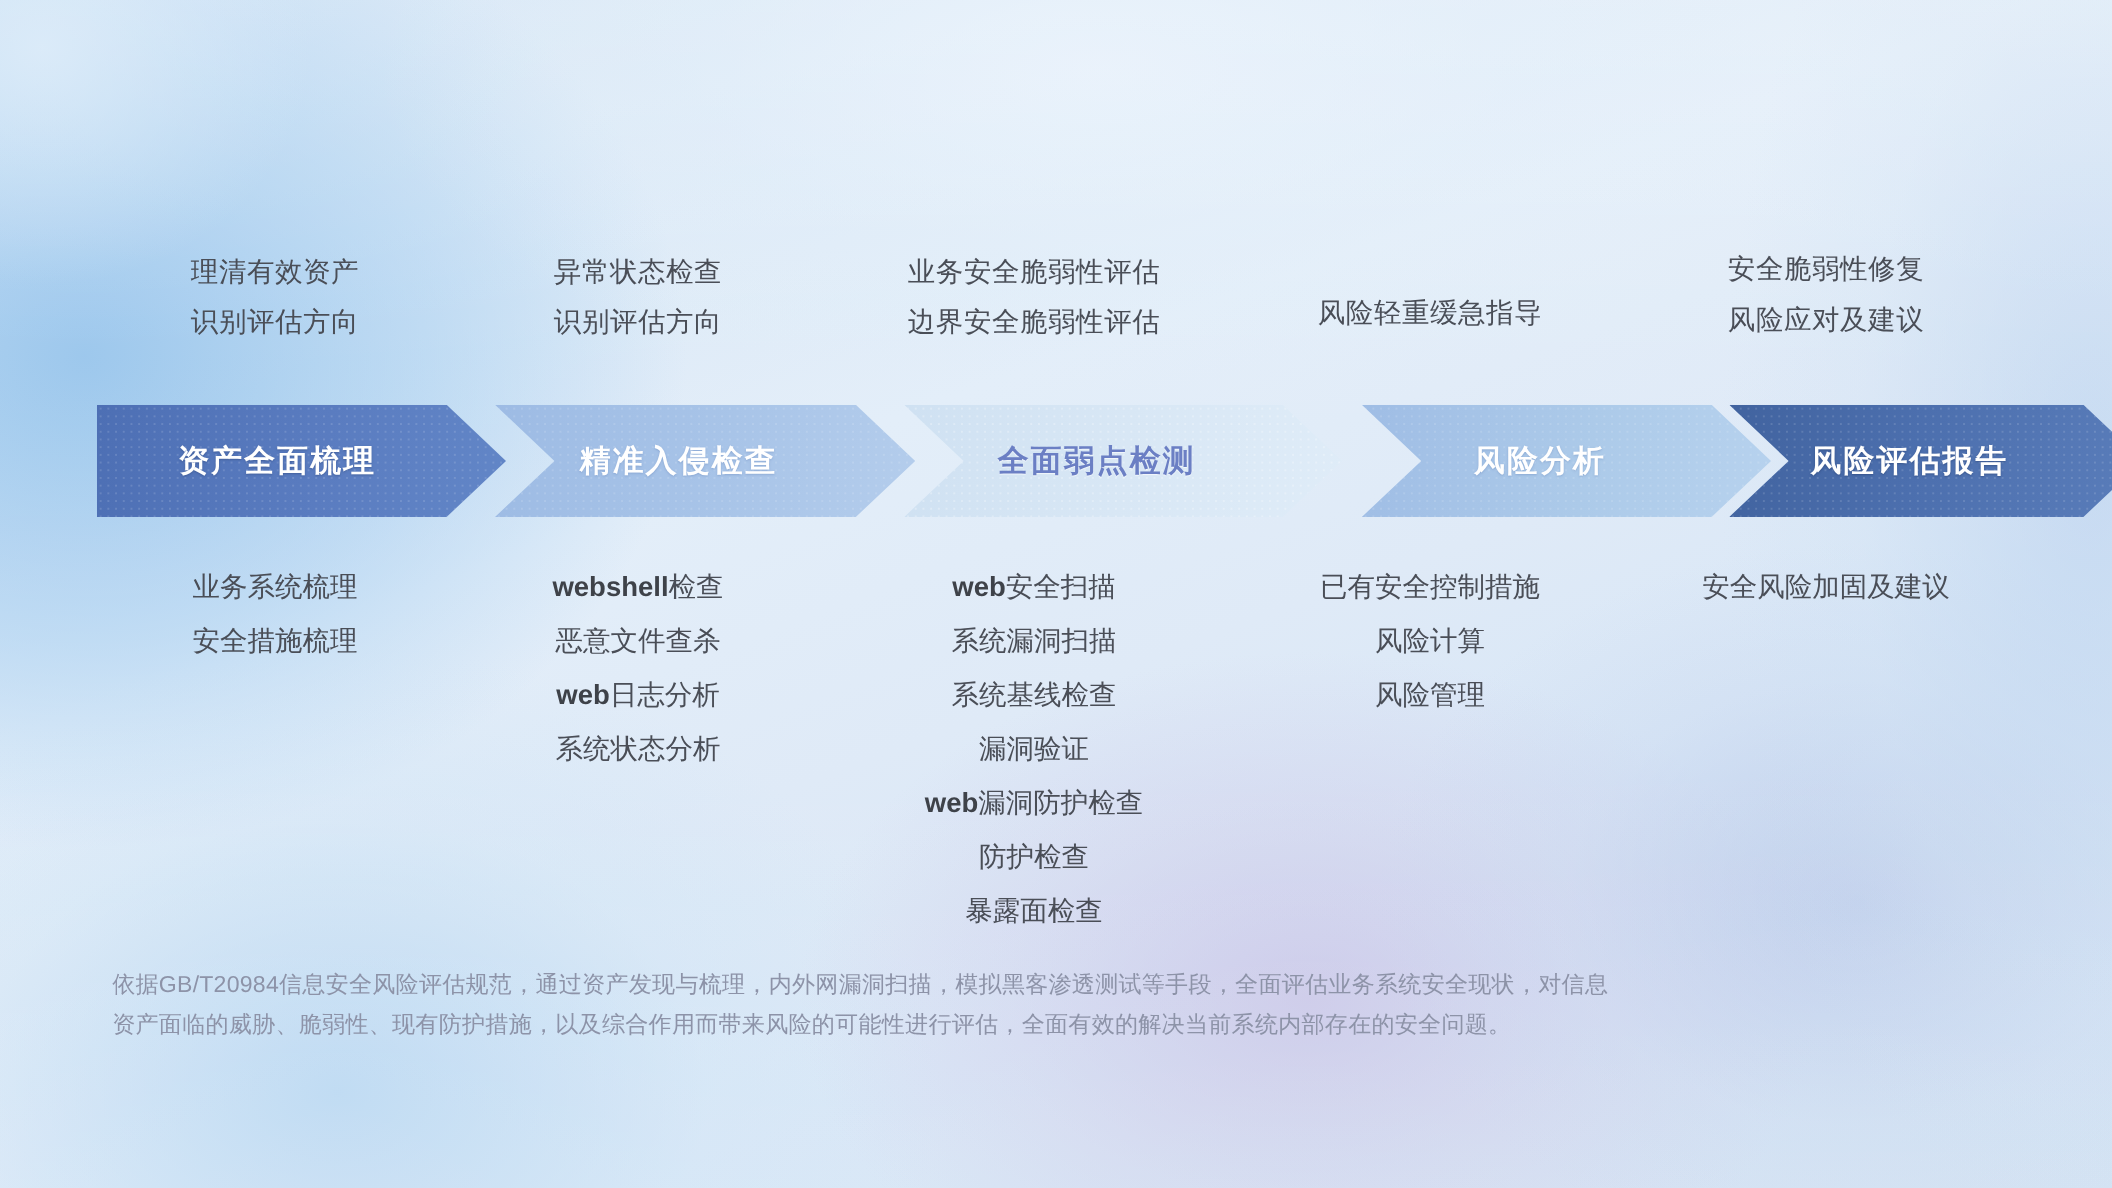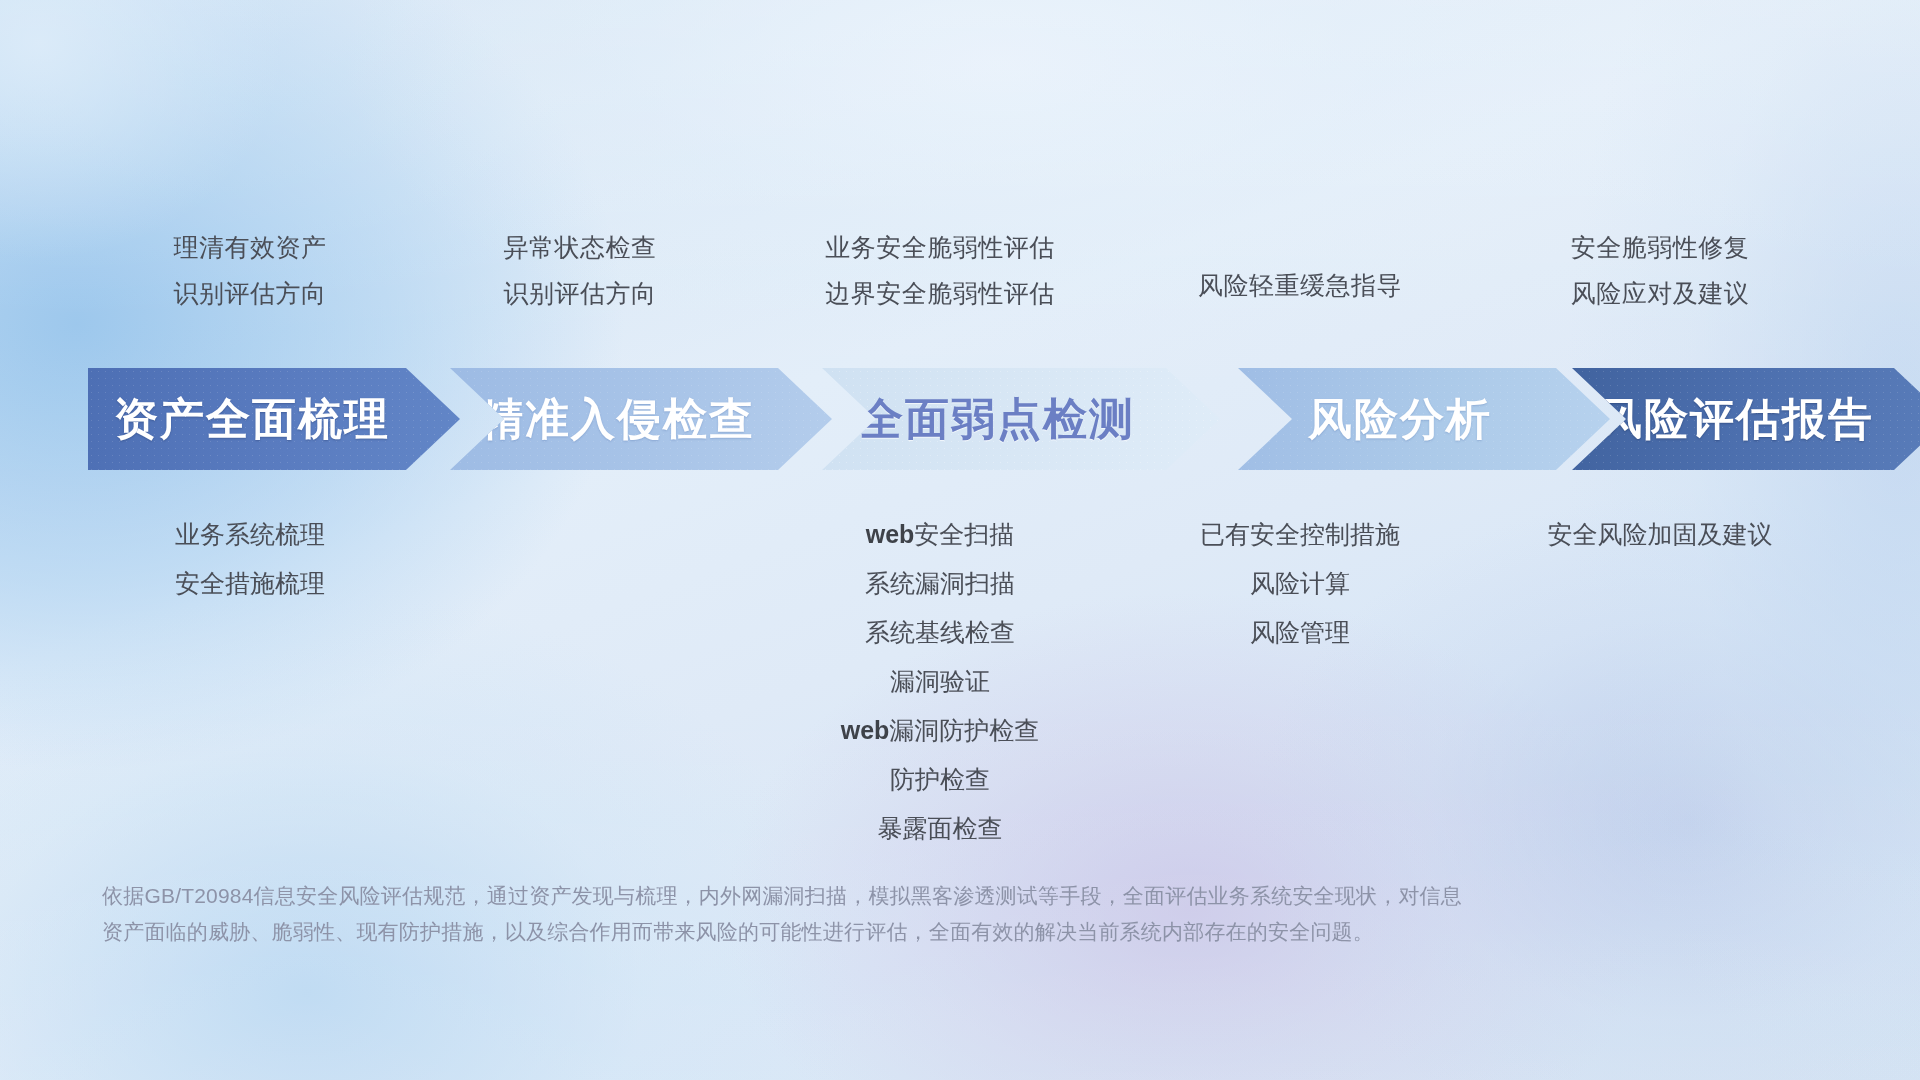--- a/index.html
+++ b/index.html
@@ -77,21 +77,21 @@
     width: 1760px;
     height: 102px;
   }
   .chev {
     position: absolute;
     top: 0;
     height: 102px;
     display: flex;
     align-items: center;
     justify-content: center;
-    font-size: 44px;
+    font-size: 28px;
     font-weight: bold;
     letter-spacing: 2px;
     box-sizing: border-box;
   }
   .chev .chev-label { position: relative; z-index: 3; }
 
   .chev-1 {
     left: 0px; width: 372px;
     background: linear-gradient(100deg, #4d6fb4 0%, #5a7cc0 55%, #6286c7 100%);
     color: #ffffff;
@@ -206,21 +206,21 @@
 
     <div class="col-caption" style="left:730px; width:420px;">
       <span class="cap-line">业务安全脆弱性评估</span>
       <span class="cap-line">边界安全脆弱性评估</span>
     </div>
 
     <div class="col-caption" style="left:1090px; width:420px; top:38px;">
       <span class="cap-line">风险轻重缓急指导</span>
     </div>
 
-    <div class="col-caption" style="left:1450px; width:420px;">
+    <div class="col-caption" style="left:1450px; width:420px;font-family:Liberation Mono, monospace;">
       <span class="cap-line">安全脆弱性修复</span>
       <span class="cap-line">风险应对及建议</span>
     </div>
 
   </div>
 
   <div class="chevron-strip">
 
     <div class="chev chev-1">
       <span class="chev-label">资产全面梳理</span>
@@ -244,20 +244,26 @@
 
   </div>
 
   <div class="detail-band">
 
     <div class="col-detail" style="left:40px; width:420px;">
       <span class="det-line">业务系统梳理</span>
       <span class="det-line">安全措施梳理</span>
     </div>
 
+    <div class="col-detail" style="left:370px; width:420px;">
+      <span class="det-line"><span class="lat">webshell</span>检查</span>
+      <span class="det-line">恶意文件查杀</span>
+      <span class="det-line"><span class="lat">web</span>日志分析</span>
+      <span class="det-line">系统状态分析</span>
+    </div>
 
     <div class="col-detail" style="left:730px; width:420px;">
       <span class="det-line"><span class="lat">web</span>安全扫描</span>
       <span class="det-line">系统漏洞扫描</span>
       <span class="det-line">系统基线检查</span>
       <span class="det-line">漏洞验证</span>
       <span class="det-line"><span class="lat">web</span>漏洞防护检查</span>
       <span class="det-line">防护检查</span>
       <span class="det-line">暴露面检查</span>
     </div>

